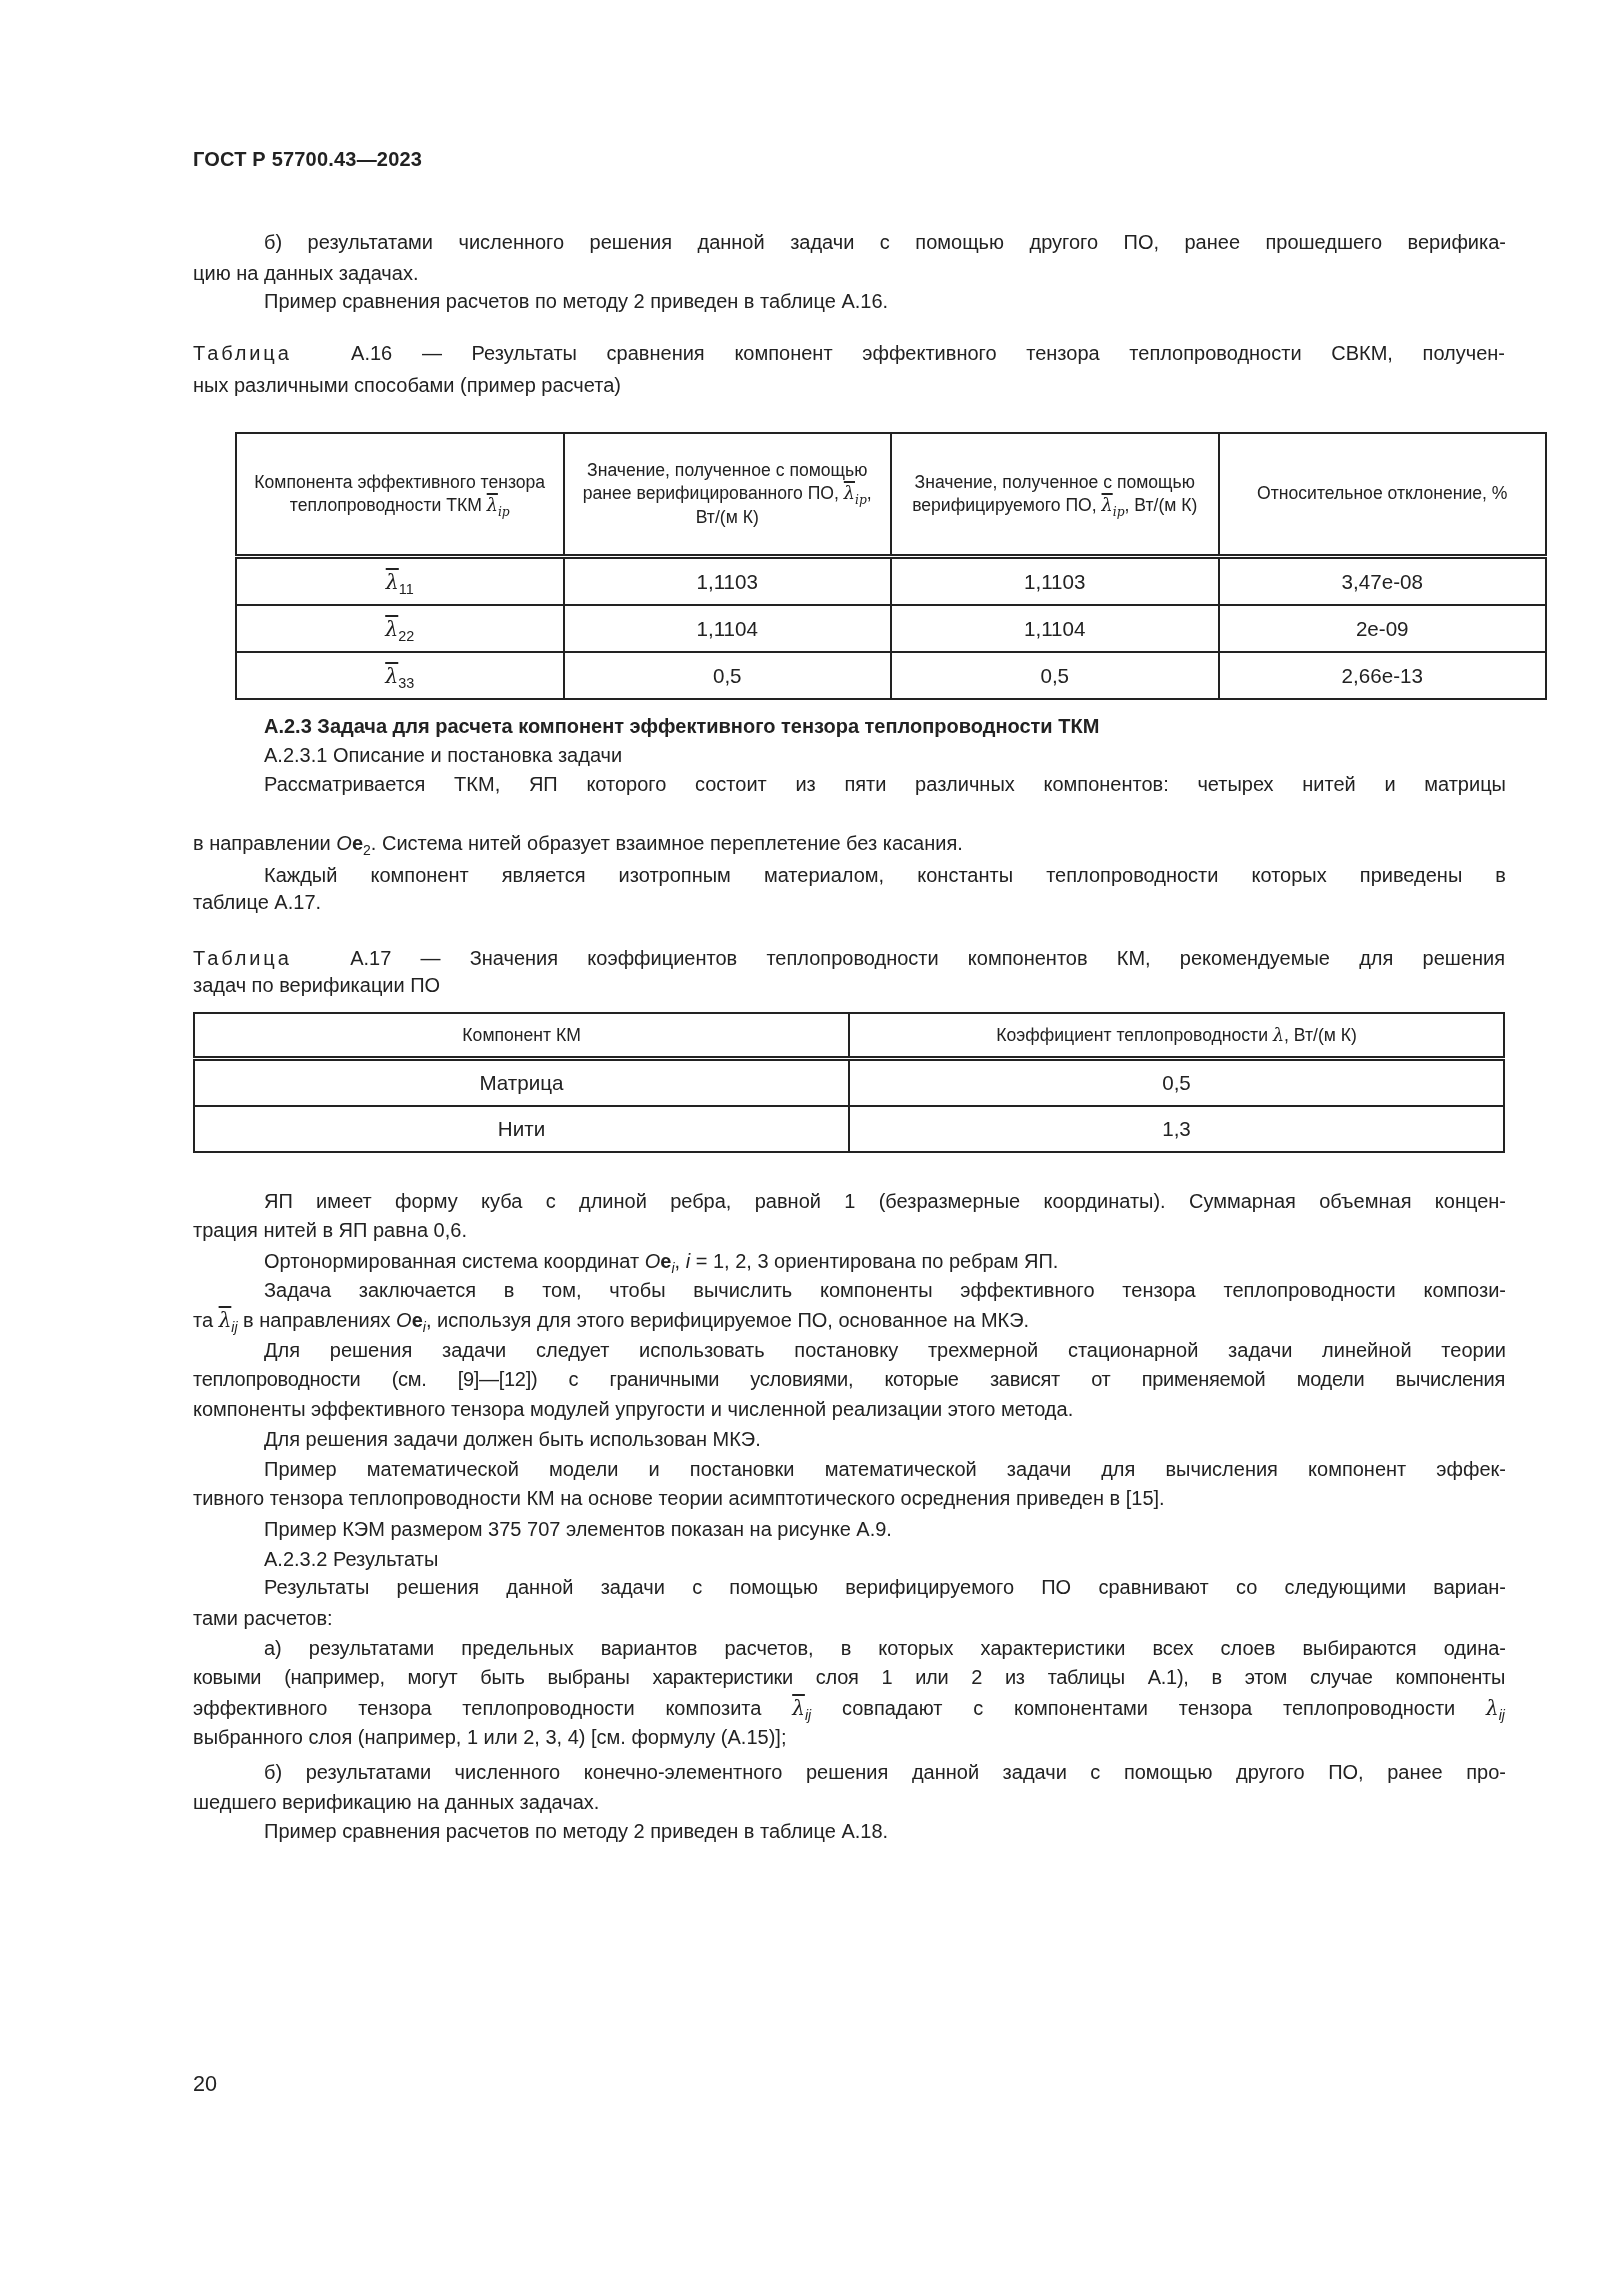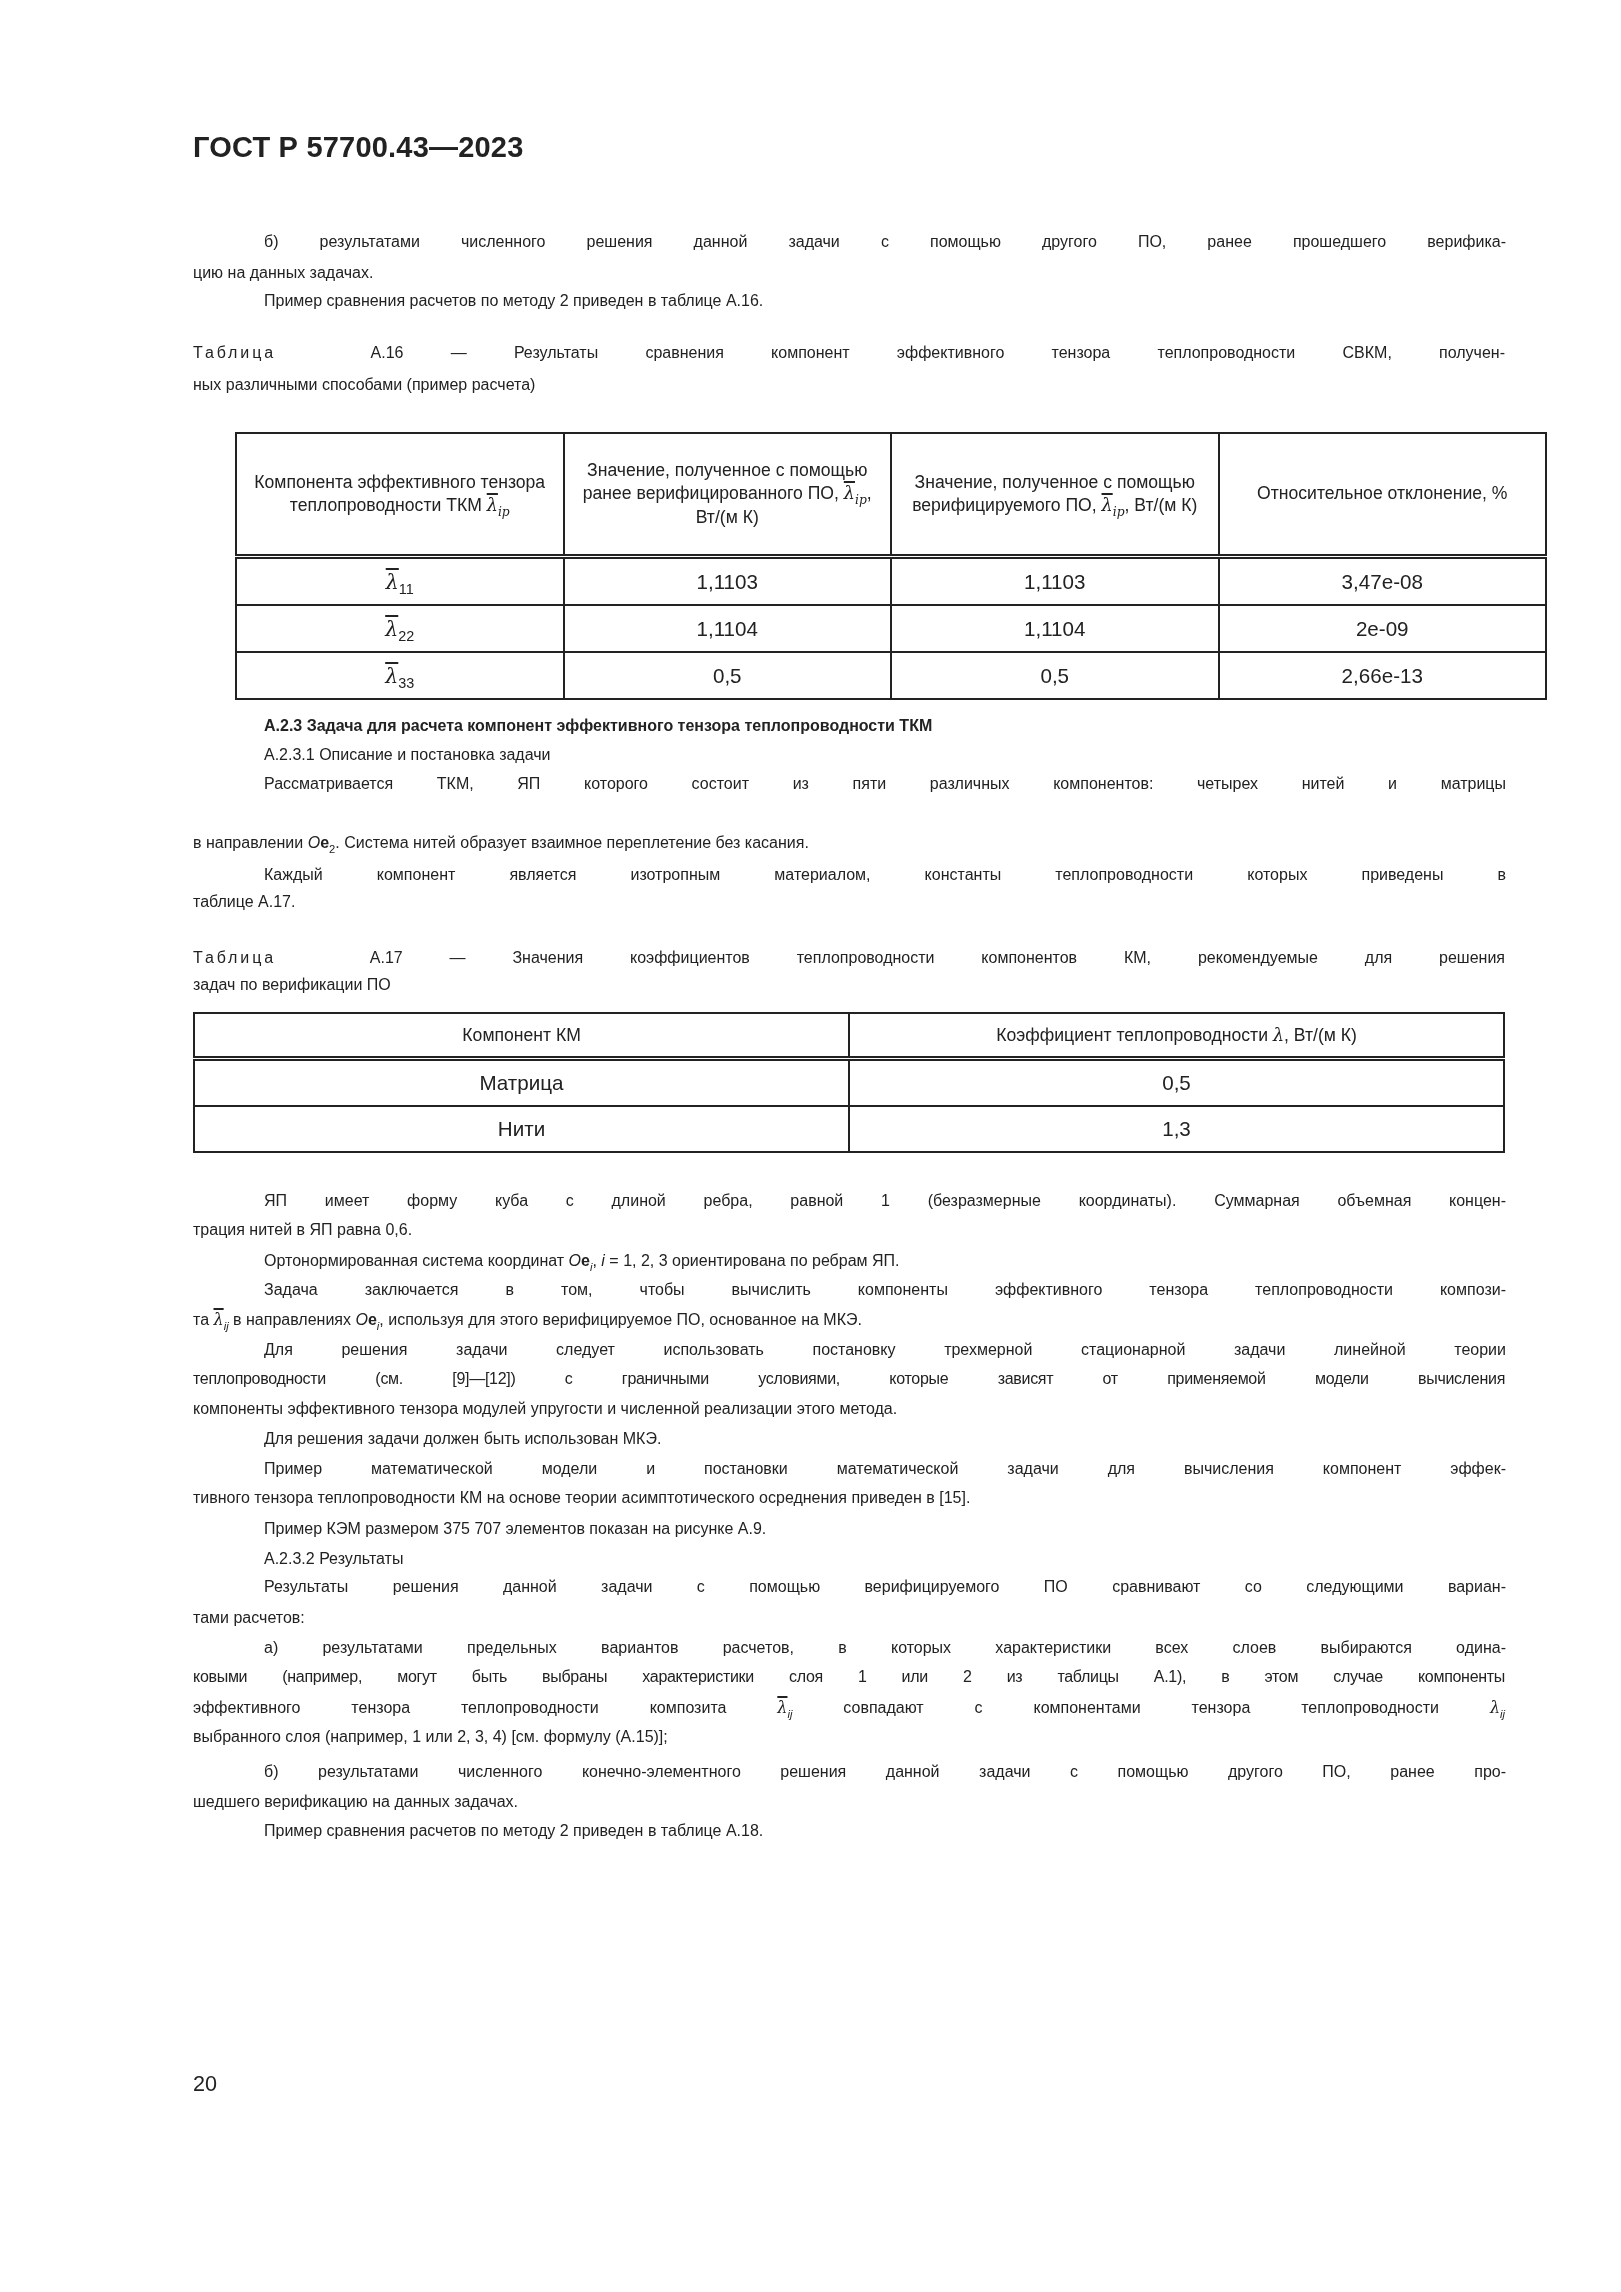--- a/index.html
+++ b/index.html
@@ -1,21 +1,21 @@
 <!DOCTYPE html>
 <html><head>
 <meta charset="utf-8">
 <style>
   html, body { margin: 0; padding: 0; background: #ffffff; }
   body { width: 1621px; height: 2293px; position: relative; overflow: hidden;
          font-family: "Liberation Sans", "DejaVu Sans", sans-serif; color: #222222; }
   .page { position: absolute; left: 0; top: 0; width: 1621px; height: 2293px; background: #fff; }
-  .header { position: absolute; left: 193px; top: 131px; font-size: 29px; font-weight: bold; letter-spacing: 0.2px; }
+  .header { position: absolute; left: 193px; top: 148px; font-size: 20px; font-weight: bold; letter-spacing: 0.2px; }
   .line { position: absolute; left: 193px; width: 1312px; height: 30px; line-height: 30px;
-          font-size: 16px; white-space: nowrap; overflow: visible; }
+          font-size: 20px; white-space: nowrap; overflow: visible; }
   .line.j { text-align: justify; text-align-last: justify; }
   .line.ind { padding-left: 71px; width: 1242px; }
   .bold { font-weight: bold; }
   .spaced { letter-spacing: 2.9px; }
   .it { font-style: italic; }
   .vb { font-weight: bold; font-style: normal; }
   sub { font-size: 70%; vertical-align: -4.9px; line-height: 0; }
   .lam { font-family: "DejaVu Serif", serif; font-style: italic; text-decoration: overline; text-decoration-thickness: 2px; }
   .lam-plain { font-family: "DejaVu Serif", serif; font-style: italic; }
 

